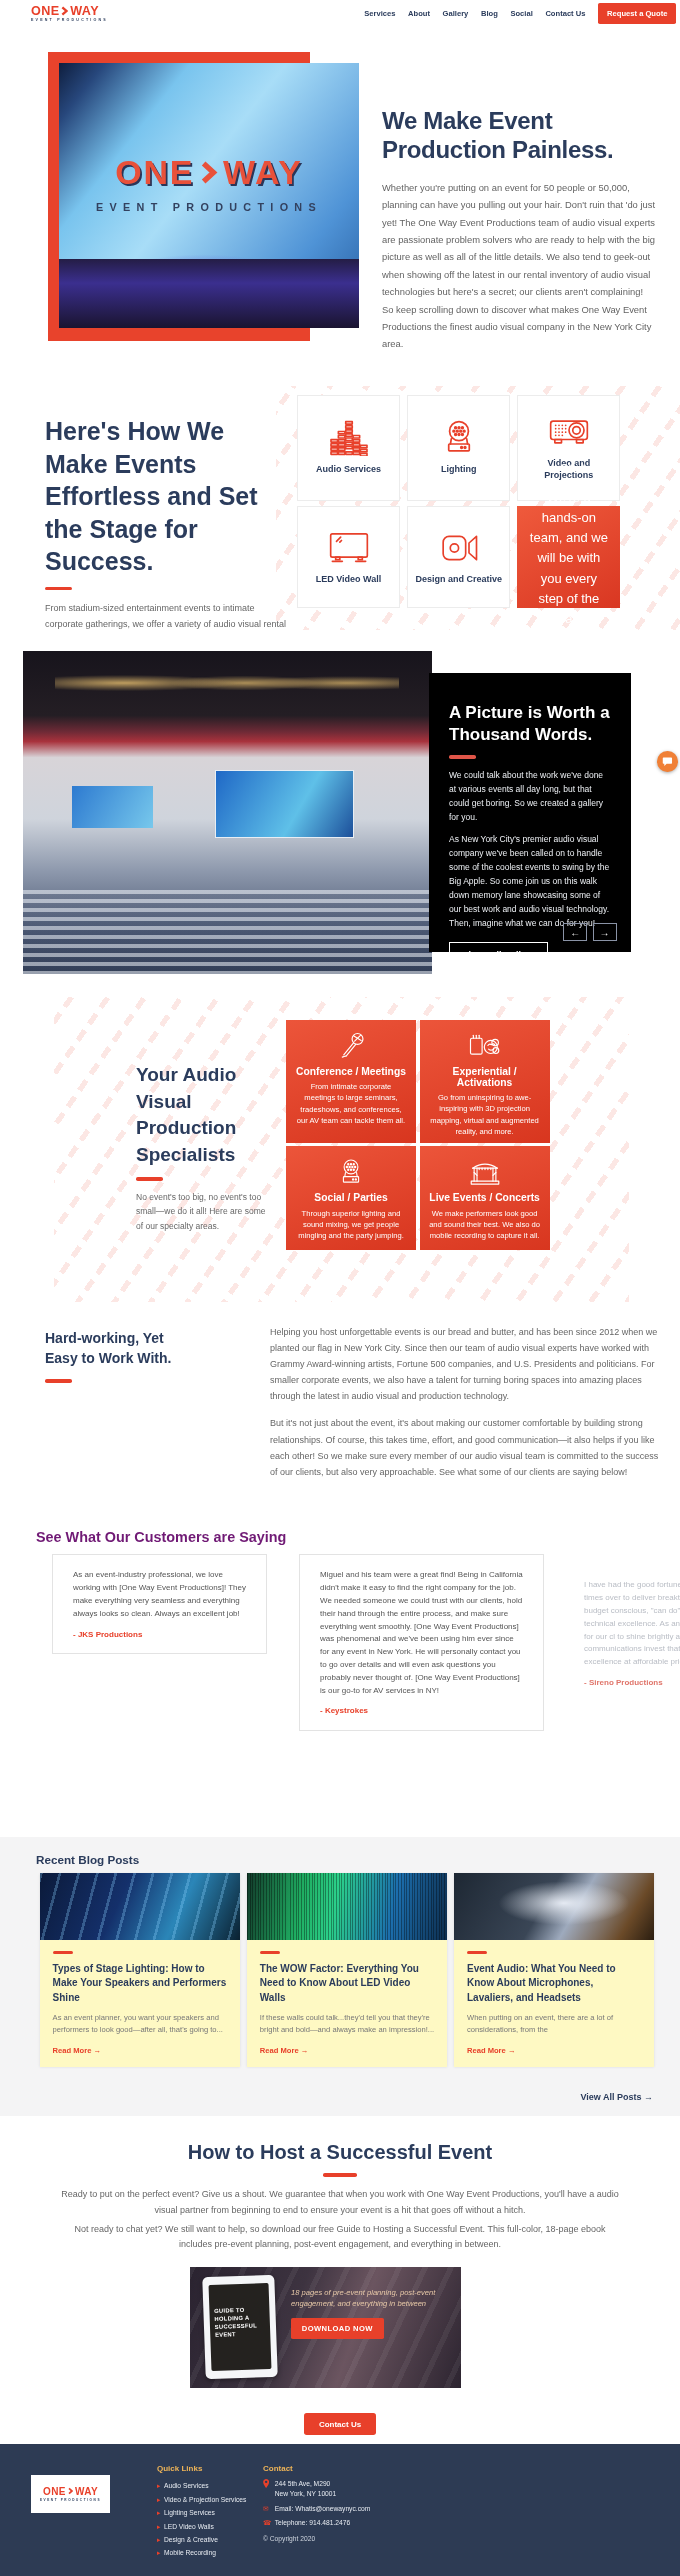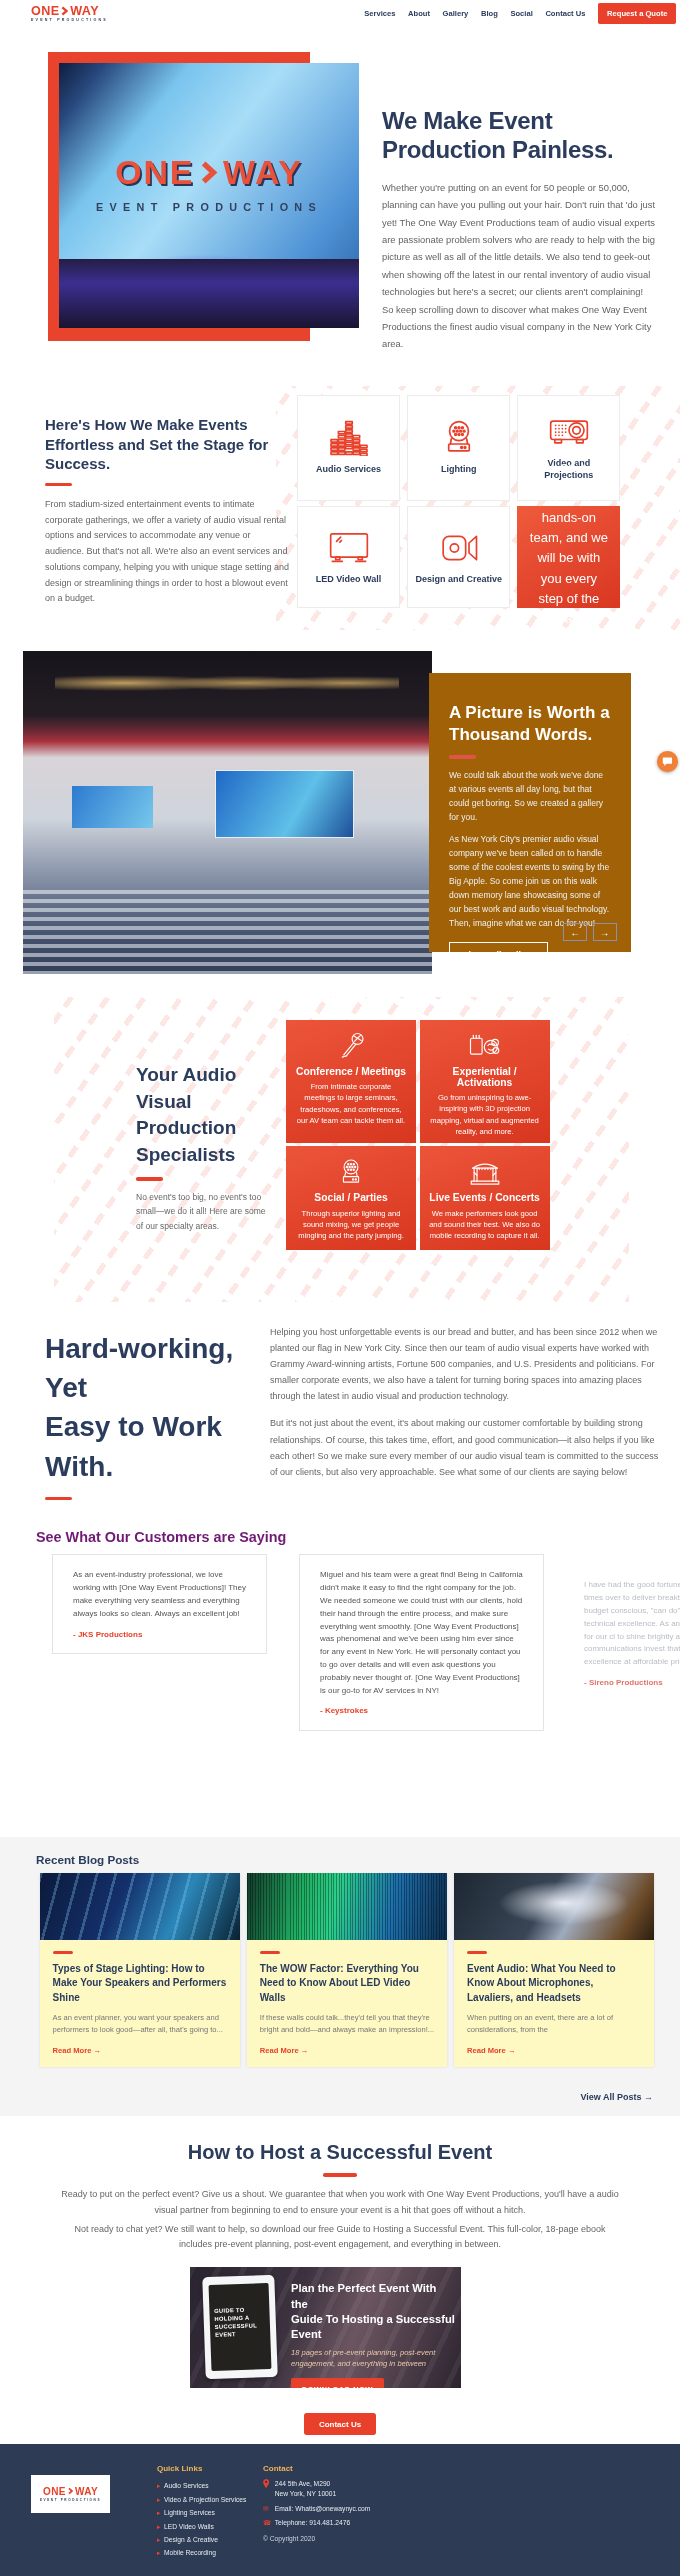--- a/index.html
+++ b/index.html
@@ -39,21 +39,21 @@
   h2.sec { color:#2b3c5c; font-weight:800; }
   .pattern { position:absolute; opacity:.12; pointer-events:none;
     background:
       repeating-linear-gradient(35deg, #fff 0 8px, rgba(255,255,255,0) 8px 20px),
       repeating-linear-gradient(125deg, transparent 0 11.7px, #e8402a 11.7px 17px, transparent 17px 30px); }
 
   
   .svc { position:relative; height:244px; background:#fff; overflow:hidden; }
   .svc .pattern { right:0; top:0; width:404px; height:244px; }
   .svc-left { position:absolute; left:45px; top:29px; width:244px; }
-  .svc-left h2 { font-size:15px; line-height:1.3; }
+  .svc-left h2 { font-size:25px; line-height:1.3; }
   .svc-left .redbar { margin:9px 0 10.8px; }
   .svc-left p { font-size:9px; line-height:1.75; color:#666; }
   .svc-grid { position:absolute; left:297px; top:9px; display:grid; grid-template-columns:repeat(3,103px); grid-template-rows:106px 102px; gap:5.4px 7.2px; }
   .svc-card { background:#fff; border:0.9px solid #ececec; display:flex; flex-direction:column; align-items:center; justify-content:center; gap:8px; padding:5.4px; }
   .svc-icon svg { width:40px; height:36px; display:block; }
   .svc-label { font-size:9px; font-weight:800; color:#2b3c5c; text-align:center; line-height:1.3; }
   .get-started { background:linear-gradient(150deg,#ef5a3c 0%,#d93722 100%); border:none; color:#fff; text-align:center; justify-content:center; padding:9px 10.8px; }
   .gs-title { font-size:11.2px; font-weight:800; }
   .gs-body { font-size:13px; line-height:1.55; margin:6.3px 0 7.2px; }
   .gs-link { font-size:7.6px; font-weight:700; }
@@ -63,21 +63,21 @@
   .gal-photo { position:absolute; left:22.5px; top:20.7px; width:409px; height:323px; z-index:1; overflow:hidden;
     background:linear-gradient(180deg,#17141c 0%,#241e24 20%,#6e2a36 25%,#a8323c 28%,#d8d4d8 33%,#cfd4dc 52%,#8e99ad 68%,#46536e 88%,#2e3a52 100%); }
   .gal-photo .chand { position:absolute; left:8%; top:4%; width:84%; height:12%;
     background:radial-gradient(ellipse at 20% 50%, rgba(230,190,110,.8), transparent 30%),
                radial-gradient(ellipse at 55% 50%, rgba(230,190,110,.7), transparent 28%),
                radial-gradient(ellipse at 85% 50%, rgba(230,190,110,.7), transparent 26%); }
   .gal-scr1 { position:absolute; left:47%; top:37%; width:34%; height:21%; background:linear-gradient(120deg,#1f68c6,#5fc0e8 60%,#1c4f9a); border:1.8px solid #e8eef4; }
   .gal-scr2 { position:absolute; left:12%; top:42%; width:20%; height:13%; background:linear-gradient(120deg,#2d7ad0,#77c8ec); }
   .gal-chairs { position:absolute; left:0; bottom:0; width:100%; height:26%;
     background:repeating-linear-gradient(180deg, rgba(240,244,250,.55) 0 3.6px, rgba(70,83,110,.15) 3.6px 9px); }
-  .gal-panel { position:absolute; left:429px; top:43px; width:202px; height:279px; background:#a16207; z-index:2; padding:29px 20px 0; }
+  .gal-panel { position:absolute; left:429px; top:43px; width:202px; height:279px; background:#000000; z-index:2; padding:29px 20px 0; }
   .gal-panel h2 { color:#fff; font-size:17px; line-height:1.3; font-weight:800; }
   .gal-panel .redbar { margin:9px 0 9px; background:#e05548; }
   .gal-panel p { font-size:8.5px; line-height:1.65; color:#eef1f5; margin-bottom:8px; }
   .gal-btn { display:inline-block; border:0.9px solid #fff; color:#fff; background:transparent; font-size:9px; font-weight:700; padding:7.2px 12.6px; margin-top:3.6px; font-family:inherit; }
   .gal-arrows { position:absolute; right:14.4px; bottom:10.8px; display:flex; gap:5.4px; }
   .gal-arrow { width:24px; height:18px; border:0.9px solid #8a93a6; background:transparent; color:#fff; font-size:10px; display:flex; align-items:center; justify-content:center; font-family:inherit; }
 
   
   .spec { position:relative; height:305px; background:#fff; overflow:hidden; }
   .spec .pattern { left:54px; top:0; width:575px; height:305px; }
@@ -87,21 +87,21 @@
   .spec-left p { font-size:8.5px; line-height:1.7; color:#666; width:130px; }
   .spec-grid { position:absolute; left:286px; top:22.5px; display:grid; grid-template-columns:130px 130px; grid-template-rows:123px 104px; gap:3.6px; }
   .spec-card { background:linear-gradient(160deg,#ec553a 0%,#d8361f 100%); color:#fff; text-align:center; padding:11.7px 9px 5.4px; display:flex; flex-direction:column; align-items:center; }
   .spec-icon svg { width:32px; height:29px; display:block; }
   .spec-title { font-size:10.3px; font-weight:800; margin:5.4px 0 4.5px; }
   .spec-body { font-size:7.6px; line-height:1.5; }
 
   
   .hard { position:relative; height:216px; background:#fff; }
   .hard-left { position:absolute; left:45px; top:27px; width:207px; }
-  .hard-left h2 { font-size:28px; line-height:1.4; }
+  .hard-left h2 { font-size:14px; line-height:1.4; }
   .hard-left .redbar { margin-top:10.8px; }
   .hard-right { position:absolute; left:270px; top:21.6px; width:392px; }
   .hard-right p { font-size:9px; line-height:1.8; color:#666; }
   .hard-right p + p { margin-top:10.8px; }
 
   
   .testi { position:relative; height:319px; background:#fff; }
   .testi h3 { position:absolute; left:36px; top:10.8px; font-size:14.4px; color:#701a75; font-weight:700; }
   .t-card { position:absolute; border:0.9px solid #e3e3e3; background:#fff; padding:14.4px 20px; }
   .t-quote { font-size:8px; line-height:1.6; color:#555; }
@@ -515,21 +515,20 @@
     <p>Ready to put on the perfect event? Give us a shout. We guarantee that when you work with One Way Event Productions, you'll have a audio visual partner from beginning to end to ensure your event is a hit that goes off without a hitch.</p>
     <p>Not ready to chat yet? We still want to help, so download our free Guide to Hosting a Successful Event. This full-color, 18-page ebook includes pre-event planning, post-event engagement, and everything in between.</p>
     <div class="banner">
       <div class="tablet">
         <div class="tablet-screen">GUIDE TO
 HOLDING A
 SUCCESSFUL
 EVENT</div>
       </div>
       <div class="banner-copy">
-        <div class="banner-title"><span>Plan the Perfect Event With the</span><br><span>Guide To Hosting a Successful Event</span></div>
         <div class="banner-sub">18 pages of pre-event planning, post-event engagement, and everything in between</div>
         <button class="banner-btn">DOWNLOAD NOW</button>
       </div>
     </div>
   </section>
 
   <div class="cta-strip">
     <button class="contact-btn">Contact Us</button>
   </div>
 

